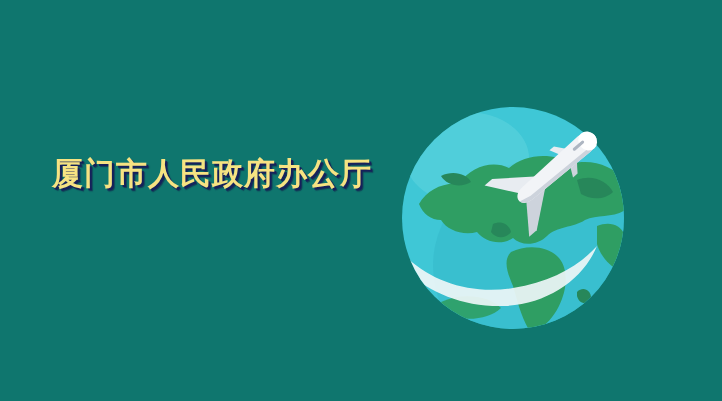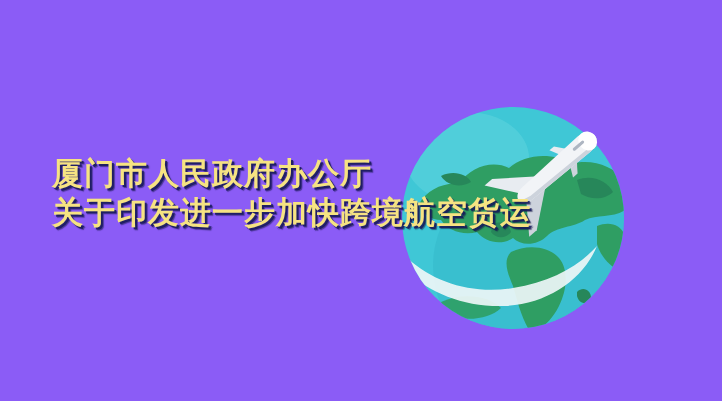--- a/index.html
+++ b/index.html
@@ -9,21 +9,21 @@
   }
   body {
     font-family: "Liberation Sans", sans-serif;
   }
 
   #banner {
     position: relative;
     width: 722px;
     height: 401px;
     overflow: hidden;
-    background: #8b5cf6;
+    background: #0f766e;
   }
 
   
   #globe-graphic {
     position: absolute;
     left: 401px;
     top: 106px;
     width: 224px;
     height: 224px;
   }
@@ -141,16 +141,15 @@
 
         <ellipse cx="113" cy="58" rx="9" ry="10" fill="#ffffff"></ellipse>
 
         <rect x="96" y="54" width="14" height="3" rx="1.5" fill="#aeb6c2"></rect>
       </g>
     </svg>
   </div>
 
   <div id="headline-block">
     <div class="headline-line">厦门市人民政府办公厅</div>
-    <div class="headline-line">关于印发进一步加快跨境航空货运</div>
   </div>
 
 </div>
 
 </body></html>

